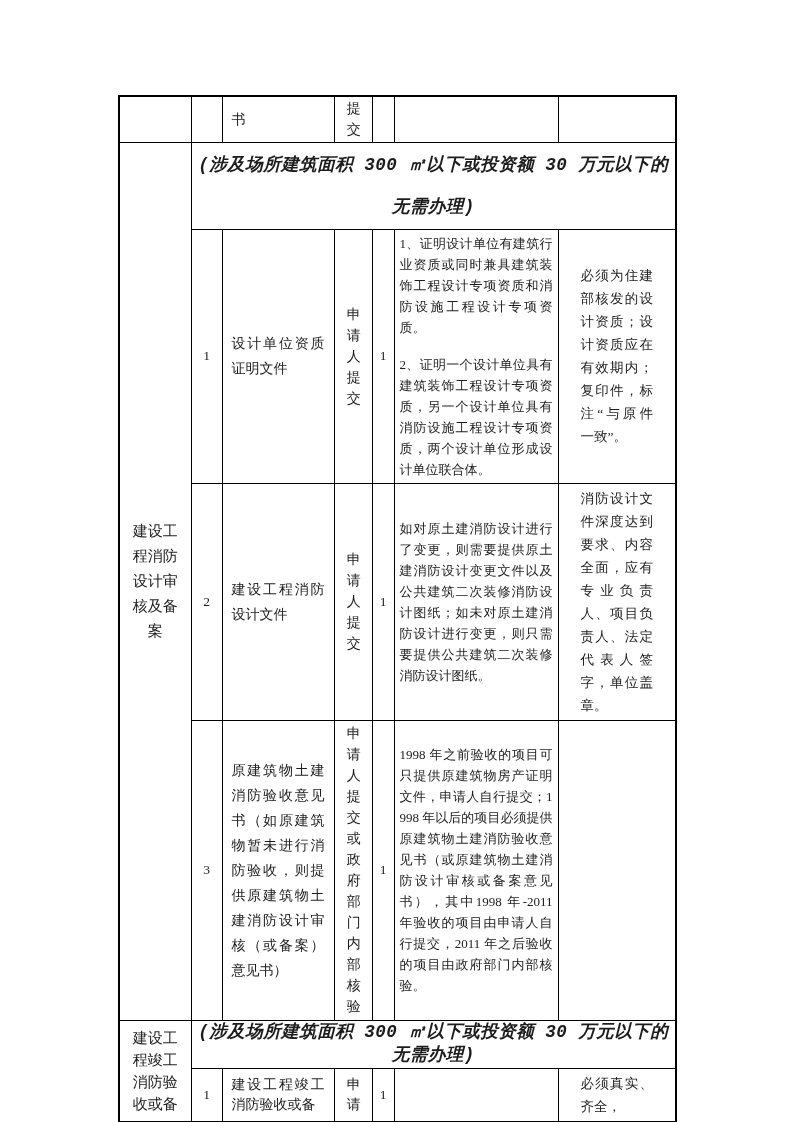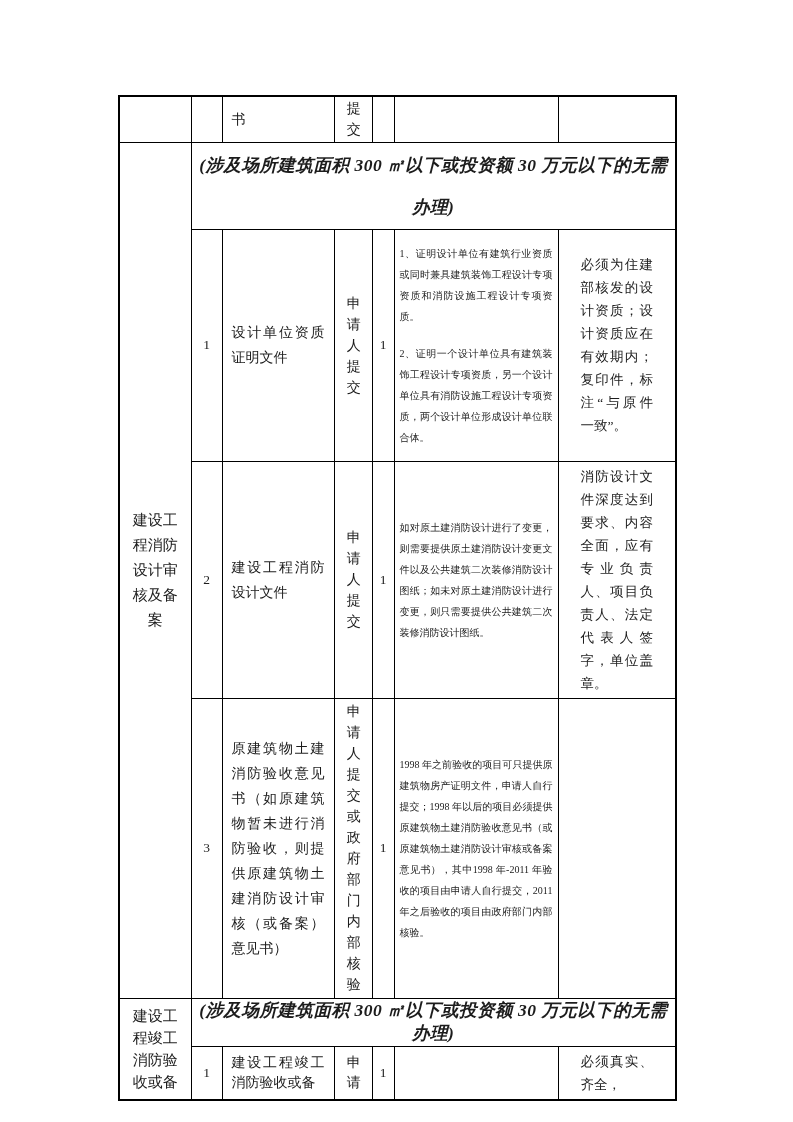--- a/index.html
+++ b/index.html
@@ -16,34 +16,34 @@
   }
   table.doc td {
     border:1px solid #000; padding:0; vertical-align:middle;
     overflow:hidden; word-break:break-all;
   }
   
   .c-num   { text-align:center; font-size:13.5px; }
   .c-count { text-align:center; font-size:13.5px; }
   .c-name  { font-size:14px; line-height:25px; text-align:justify; }
   .c-name .inner { padding:2px 9px; }
-  .c-desc  { font-size:10px; line-height:21px; text-align:justify; }
+  .c-desc  { font-size:13px; line-height:21px; text-align:justify; }
   .c-desc .inner { padding:3px 5px; }
   .c-req   { font-size:13.5px; line-height:23px; text-align:justify; }
   .c-req .inner { padding:3px 22px; }
   .c-cat   { text-align:center; font-size:15px; line-height:25px; }
   .c-cat .inner { padding:0 10px; }
   .c-submit { text-align:center; }
   .vtext {
     width:1.1em; margin:0 auto; word-break:break-all;
     font-size:14px; line-height:21px; text-align:right;
   }
   .c-note {
     text-align:center; font-weight:700; font-style:italic;
-    font-size:17.5px; letter-spacing:0.5px;
+    font-size:17.5px; letter-spacing:0.5px;font-family:Liberation Mono, monospace;
   }
   .rowB .c-note { line-height:42px; }
   .rowC .c-note { line-height:23px; }
   .rowA td { vertical-align:top; }
   .rowA .c-name { line-height:21px; }
   .rowA .vtext { line-height:21px; }
   .row4 .c-name { line-height:20px; }
   .row4 .vtext { line-height:20px; }
   .cat2 .inner { line-height:22px; padding:0 8px; }
   .para + .para { margin-top:16px; }

